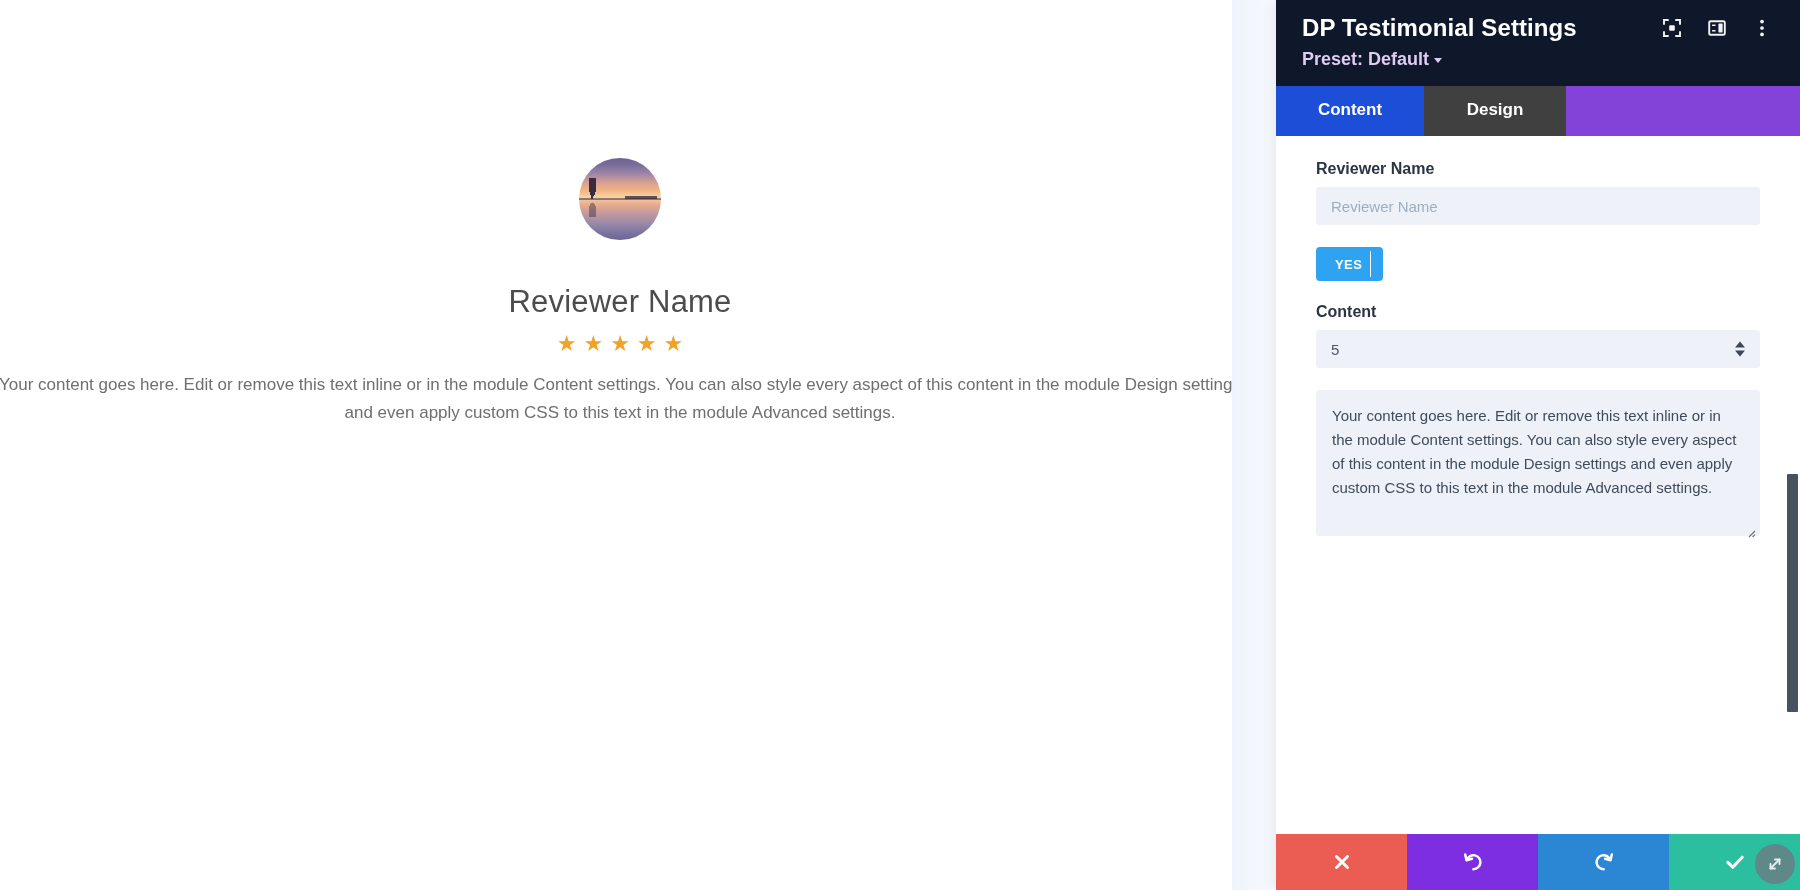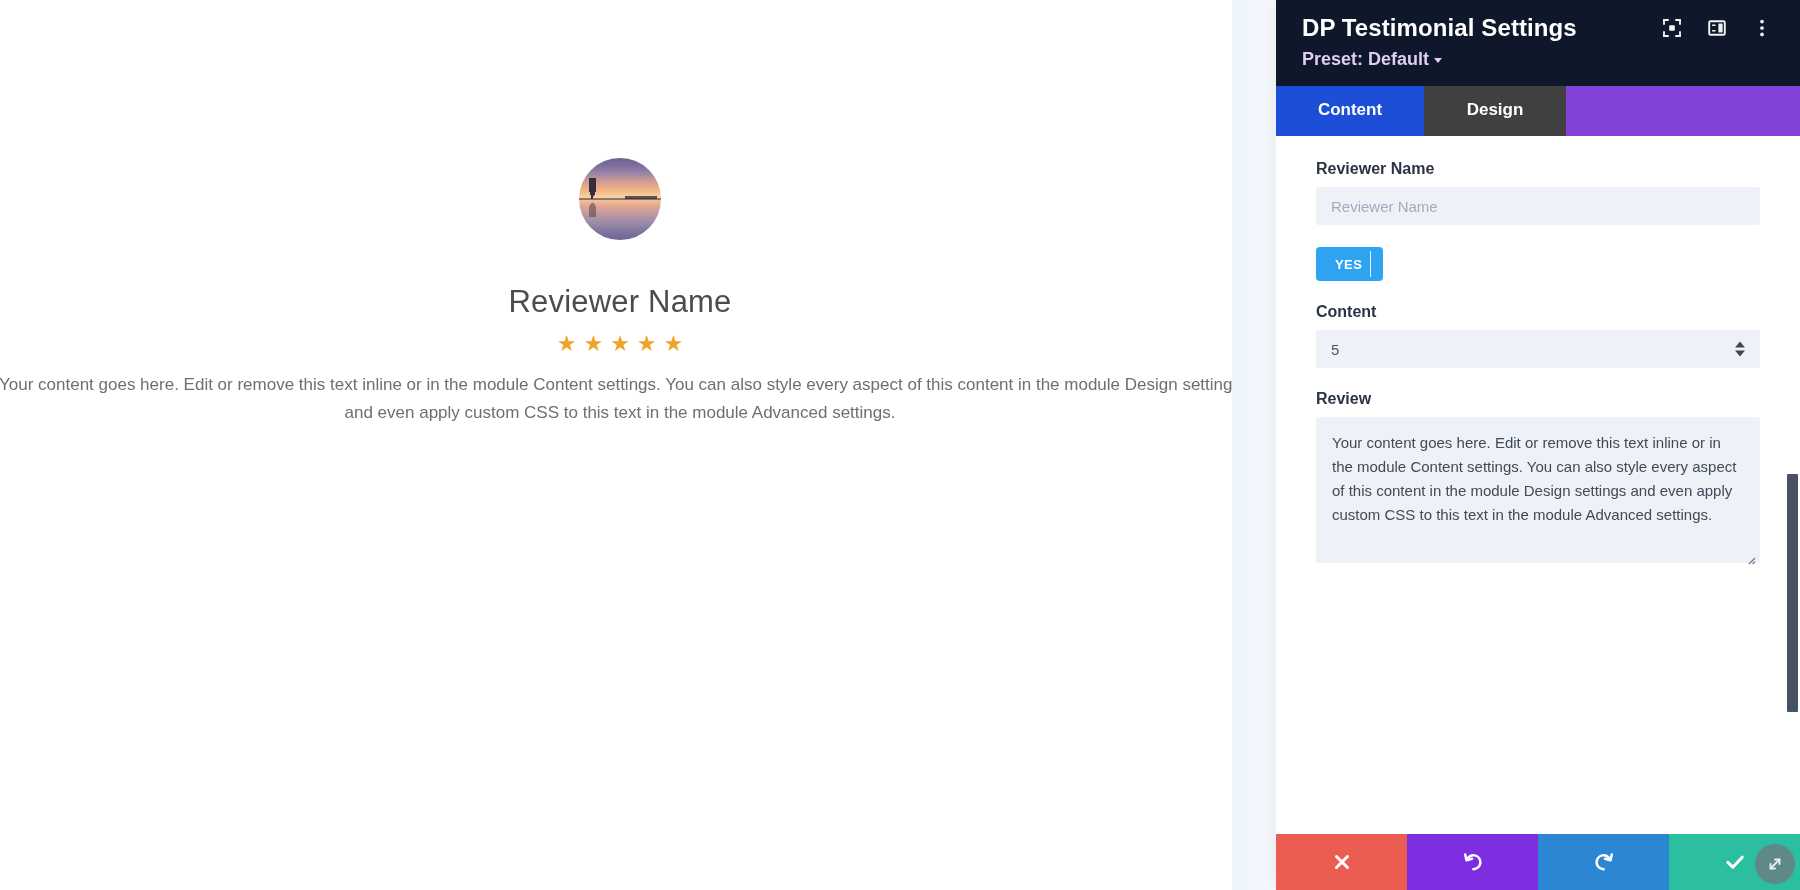--- a/index.html
+++ b/index.html
@@ -291,21 +291,20 @@
         <div class="select-wrap">
           <div class="select-box">5</div>
           <span class="spinner">
             <span class="spin-up"></span>
             <span class="spin-dn"></span>
           </span>
         </div>
       </div>
 
       <div class="field">
-        <div class="field-label">Review</div>
         <div class="textarea-wrap">
           <textarea class="textarea" style="">Your content goes here. Edit or remove this text inline or in the module Content settings. You can also style every aspect of this content in the module Design settings and even apply custom CSS to this text in the module Advanced settings.</textarea>
           <span class="ta-grip">
             <svg width="12" height="12" viewBox="0 0 12 12">
               <path d="M11 5 L5 11 M11 8.6 L8.6 11" stroke="#6b7585" stroke-width="1.2"></path>
             </svg>
           </span>
         </div>
       </div>
 

